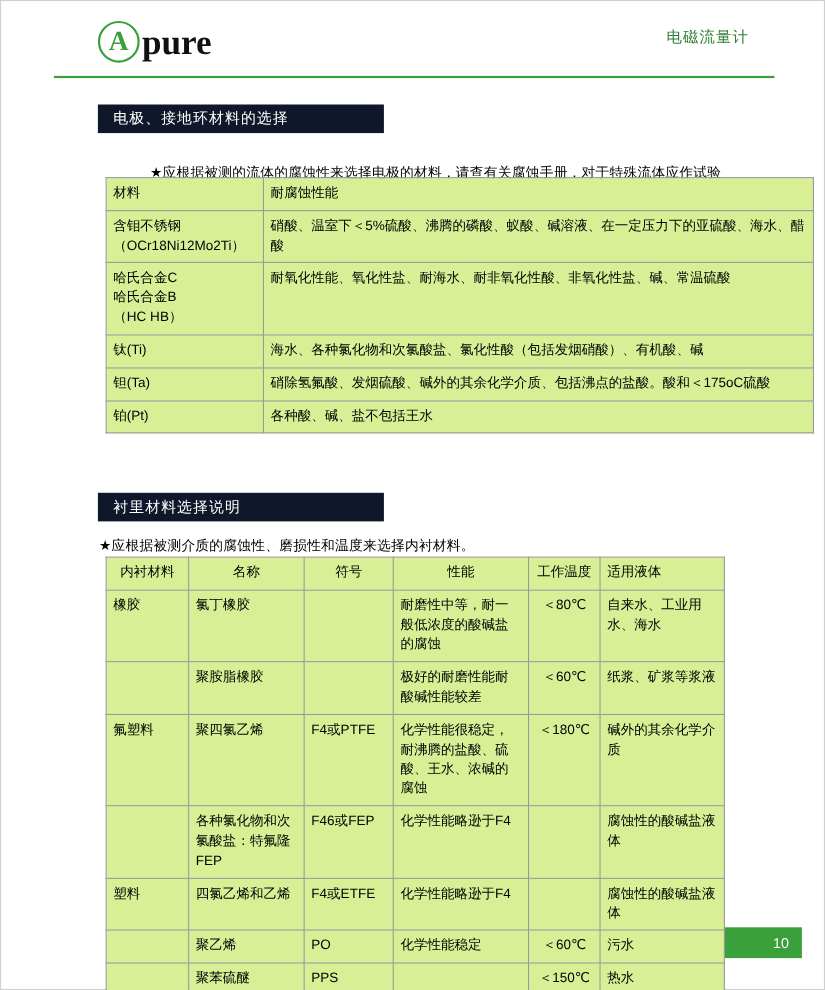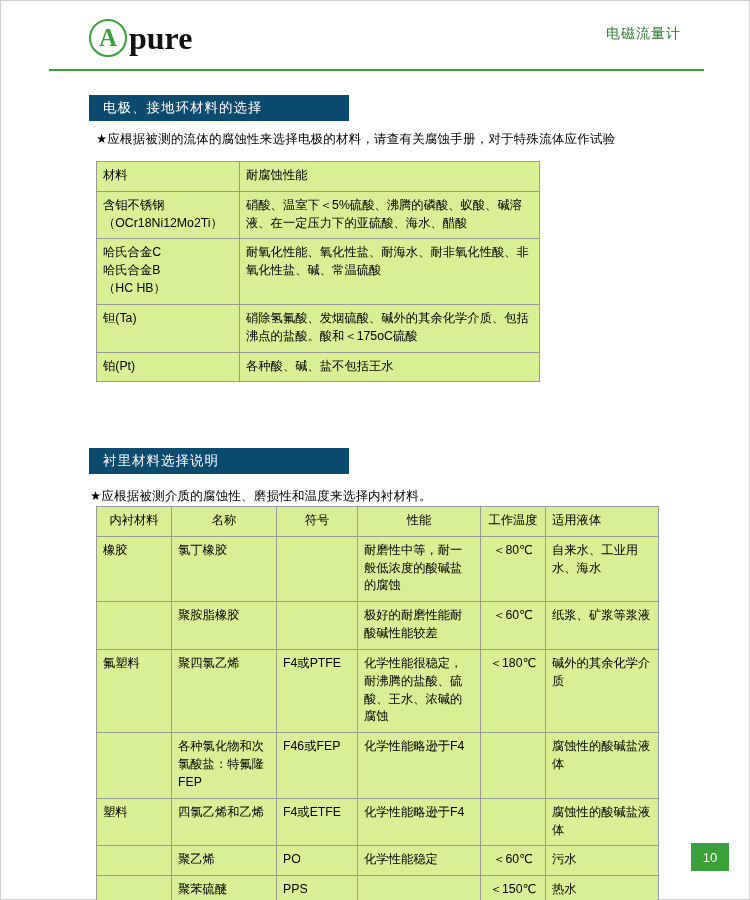--- a/index.html
+++ b/index.html
@@ -78,21 +78,21 @@
     left: 48px;
     top: 68px;
     width: 655px;
     height: 2px;
     background: #3aa03a;
   }
   
   .section-bar {
     position: absolute;
     height: 26px;
-    background: #0c4a6e;
+    background: #0f172a;
     display: flex;
     align-items: center;
   }
   .section-bar .label {
     color: #ffffff;
     font-size: 13.5px;
     padding-left: 14px;
     letter-spacing: 1px;
   }
   .note {
@@ -108,21 +108,21 @@
     table-layout: fixed;
   }
   table td {
     border: 1px solid #9a9a9a;
     vertical-align: top;
     padding: 5px 6px 6px 6px;
     font-size: 12.3px;
     line-height: 1.45;
     background: #d8ef95;
   }
-  .t1 { left: 95px; top: 160px; width: 444px; }
+  .t1 { left: 95px; top: 160px; width: 644px; }
   .t1 td.c1 { width: 130px; }
   .t2 { left: 95px; top: 505px; width: 548px; }
   .t2 td.c1 { width: 62px; }
   .t2 td.c2 { width: 92px; }
   .t2 td.c3 { width: 68px; }
   .t2 td.c4 { width: 110px; }
   .t2 td.c5 { width: 52px; text-align: center; }
   .t2 td.c6 { width: 100px; }
   .hdr-center { text-align: center; }
   
@@ -131,20 +131,21 @@
     right: 20px;
     bottom: 28px;
     width: 38px;
     height: 28px;
     background: #3aa03a;
     color: #fff;
     font-size: 13px;
     display: flex;
     align-items: center;
     justify-content: center;
+    padding-left: 32px;
   }
   .nowrap { white-space: pre-line; }
 </style>
 </head>
 <body>
 
 <div class="page">
 
   <div class="header">
     <div class="logo">
@@ -153,38 +154,42 @@
       </div>
       <div class="logo-text">pure</div>
     </div>
     <div class="header-title">电磁流量计</div>
     <div class="header-rule"></div>
   </div>
 
   <div class="section-bar" style="left:88px; top:94px; width:260px;">
     <div class="label">电极、接地环材料的选择</div>
   </div>
-  <div class="note" style="left:95px; top:130px; width:600px;">★应根据被测的流体的腐蚀性来选择电极的材料，请查有关腐蚀手册，对于特殊流体应作试验</div>
+  <div class="note" style="left:95px; top:148px; width:600px;text-align:center;">★应根据被测的流体的腐蚀性来选择电极的材料，请查有关腐蚀手册，对于特殊流体应作试验</div>
 
   <table class="t1">
     <tbody>
         <tr>
       <td class="c1">材料</td>
       <td>耐腐蚀性能</td>
     </tr>
     <tr>
       <td class="c1 nowrap">含钼不锈钢
 （OCr18Ni12Mo2Ti）</td>
       <td>硝酸、温室下＜5%硫酸、沸腾的磷酸、蚁酸、碱溶液、在一定压力下的亚硫酸、海水、醋酸</td>
     </tr>
     <tr>
       <td class="c1 nowrap">哈氏合金C
 哈氏合金B
 （HC HB）</td>
       <td>耐氧化性能、氧化性盐、耐海水、耐非氧化性酸、非氧化性盐、碱、常温硫酸</td>
+    </tr>
+    <tr>
+      <td class="c1 nowrap">钛(Ti)</td>
+      <td>海水、各种氯化物和次氯酸盐、氯化性酸（包括发烟硝酸）、有机酸、碱</td>
     </tr>
     <tr>
       <td class="c1 nowrap">钽(Ta)</td>
       <td>硝除氢氟酸、发烟硫酸、碱外的其余化学介质、包括沸点的盐酸。酸和＜175oC硫酸</td>
     </tr>
     <tr>
       <td class="c1 nowrap">铂(Pt)</td>
       <td>各种酸、碱、盐不包括王水</td>
     </tr>
   </tbody>

